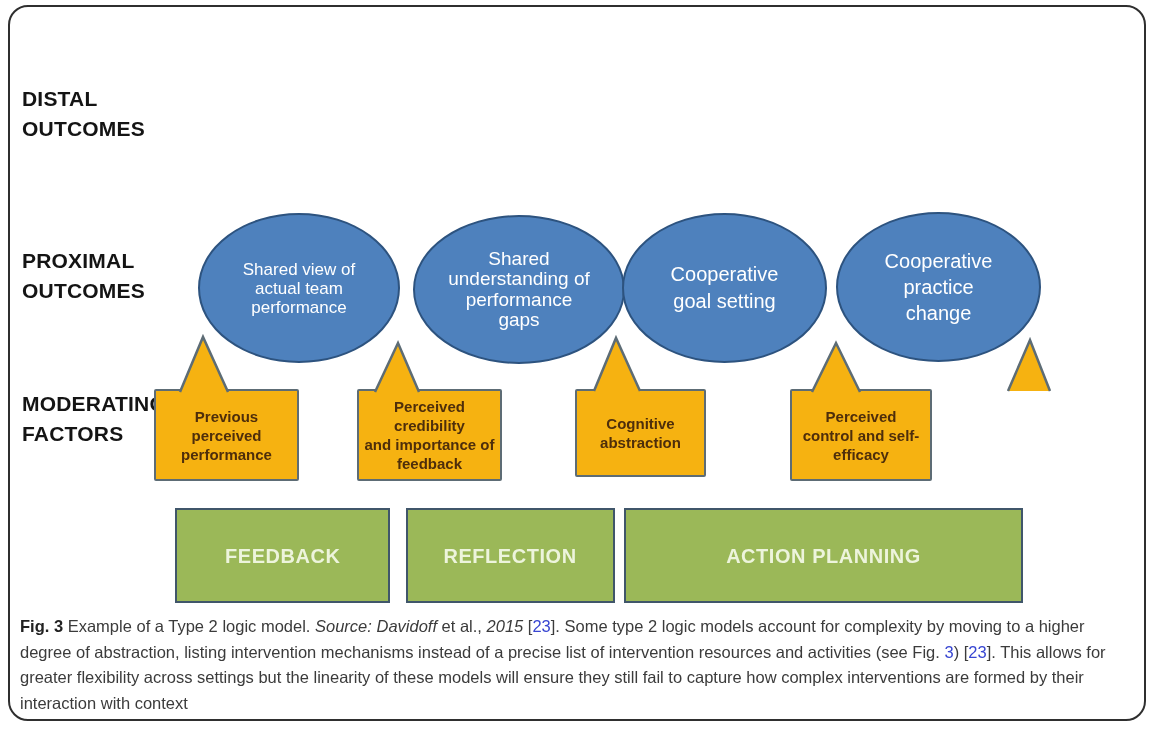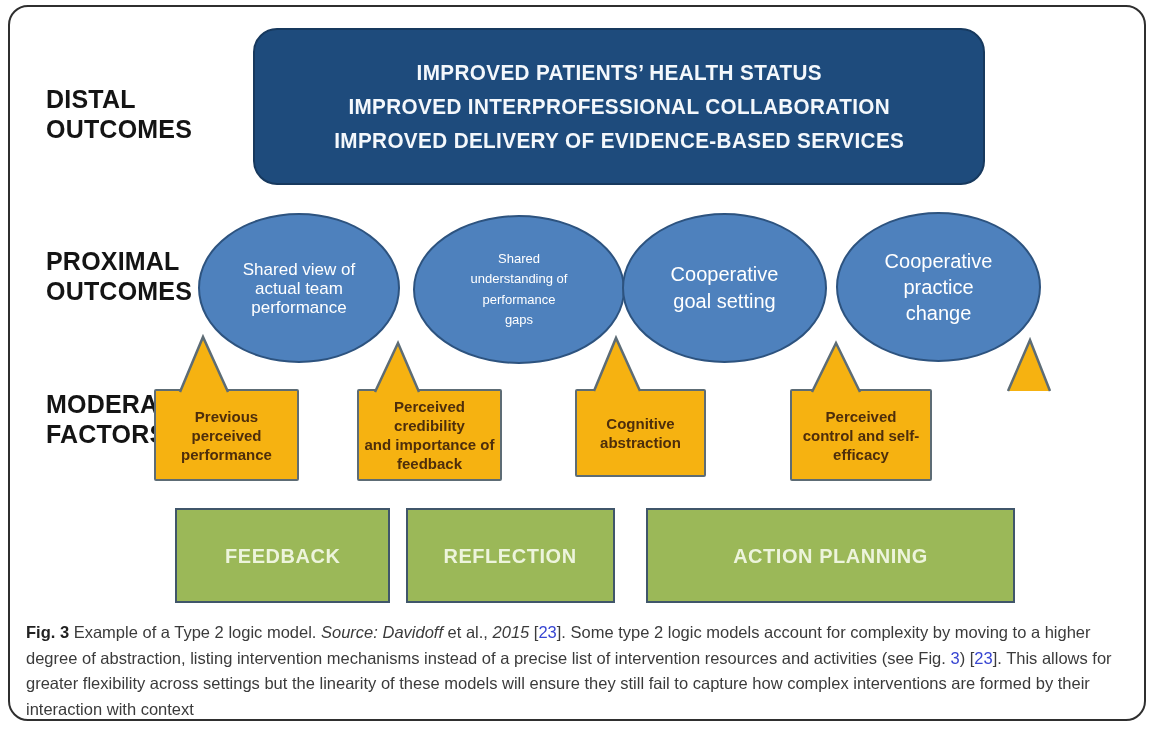--- a/index.html
+++ b/index.html
@@ -15,22 +15,22 @@
     position:relative; width:1159px; height:730px; background:#fff;
     font-family:"Liberation Sans", sans-serif; overflow:hidden;
   }
   .frame{
     position:absolute; left:8px; top:5px; width:1138px; height:716px;
     border:2.5px solid var(--frame-border); border-radius:20px;
     box-sizing:border-box; background:transparent;
   }
   .row-label{
     position:absolute; left:22px; width:160px;
-    font-size:25px; font-weight:700; line-height:30px;
-    color:var(--label-text); white-space:pre-line; letter-spacing:.2px;margin-left:24px;
+    font-size:21px; font-weight:700; line-height:30px;
+    color:var(--label-text); white-space:pre-line; letter-spacing:.2px;
   }
   .navy-box{
     position:absolute; left:253px; top:28px; width:732px; height:157px;
     background:var(--navy); border:2px solid var(--navy-border);
     border-radius:24px; box-sizing:border-box;
     display:flex; align-items:center; justify-content:center;
   }
   .navy-text{
     color:var(--white-text); font-size:22px; line-height:34px; font-weight:600;
     text-align:center; white-space:pre-line; letter-spacing:.4px;
@@ -58,53 +58,48 @@
   .green-box{
     position:absolute; top:508px; height:95px;
     background:var(--green); border:2.5px solid var(--green-border);
     box-sizing:border-box; display:flex; align-items:center; justify-content:center;
   }
   .green-box span{
     color:var(--green-text); font-size:21px; font-weight:600; letter-spacing:.6px;
     transform:scaleX(.95); transform-origin:center; white-space:nowrap;
   }
   .caption{
-    position:absolute; left:20px; top:614px; width:1112px; margin:6px;
+    position:absolute; left:20px; top:614px; width:1112px; margin:0;
     font-size:16.5px; line-height:25.5px; color:var(--caption-text);
   }
   .caption .b{font-weight:700; color:#222;}
   .caption .i{font-style:italic;}
   .caption a.ref{color:var(--link); text-decoration:none; cursor:pointer;}
 </style>
 </head>
 <body>
 
 <div class="page">
   <div class="frame"></div>
 
   <div class="row-label" style="top:84px">DISTAL
 OUTCOMES</div>
   <div class="row-label" style="top:246px">PROXIMAL
 OUTCOMES</div>
   <div class="row-label" style="top:389px">MODERATING
 FACTORS</div>
 
-  <div class="navy-box">
-    <div class="navy-text">IMPROVED  PATIENTS’ HEALTH STATUS
-IMPROVED INTERPROFESSIONAL COLLABORATION
-IMPROVED DELIVERY OF EVIDENCE-BASED SERVICES</div>
-  </div>
 
   <div class="ellipse" style="left:198px;top:213px;width:202px;height:150px">
     <span style="font-size:17px;line-height:19px">Shared view of
 actual team
 performance</span>
   </div>
   <div class="ellipse" style="left:413px;top:215px;width:212px;height:149px">
-    <span style="font-size:13px;line-height:20.5px">Shared
+    <span style="font-size:19px;line-height:20.5px">Shared
 understanding of
 performance
 gaps</span>
   </div>
   <div class="ellipse" style="left:622px;top:213px;width:205px;height:150px">
     <span style="font-size:20px;line-height:27px">Cooperative
 goal setting</span>
   </div>
   <div class="ellipse" style="left:836px;top:212px;width:205px;height:150px">
     <span style="font-size:20px;line-height:26px">Cooperative
@@ -147,18 +142,18 @@
   <svg class="tail" style="left:1006px;top:338px" width="46" height="54" viewBox="0 0 46 54">
       <path d="M2,53 L24,2 L44,53"></path>
     </svg>
 
   <div class="green-box" style="left:175px;width:215px">
     <span>FEEDBACK</span>
   </div>
   <div class="green-box" style="left:406px;width:209px">
     <span>REFLECTION</span>
   </div>
-  <div class="green-box" style="left:646px;width:369px">
+  <div class="green-box" style="left:624px;width:399px">
     <span>ACTION PLANNING</span>
   </div>
 
   <p class="caption"><span class="b">Fig. 3</span><span> Example of a Type 2 logic model. </span><span class="i">Source: Davidoff</span><span> et al., </span><span class="i">2015</span><span> [</span><a class="ref">23</a><span>]. Some type 2 logic models account for complexity by moving to a higher degree of abstraction, listing intervention mechanisms instead of a precise list of intervention resources and activities (see Fig. </span><a class="ref">3</a><span>) [</span><a class="ref">23</a><span>]. This allows for greater flexibility across settings but the linearity of these models will ensure they still fail to capture how complex interventions are formed by their interaction with context</span></p>
 </div>
 
 </body></html>

